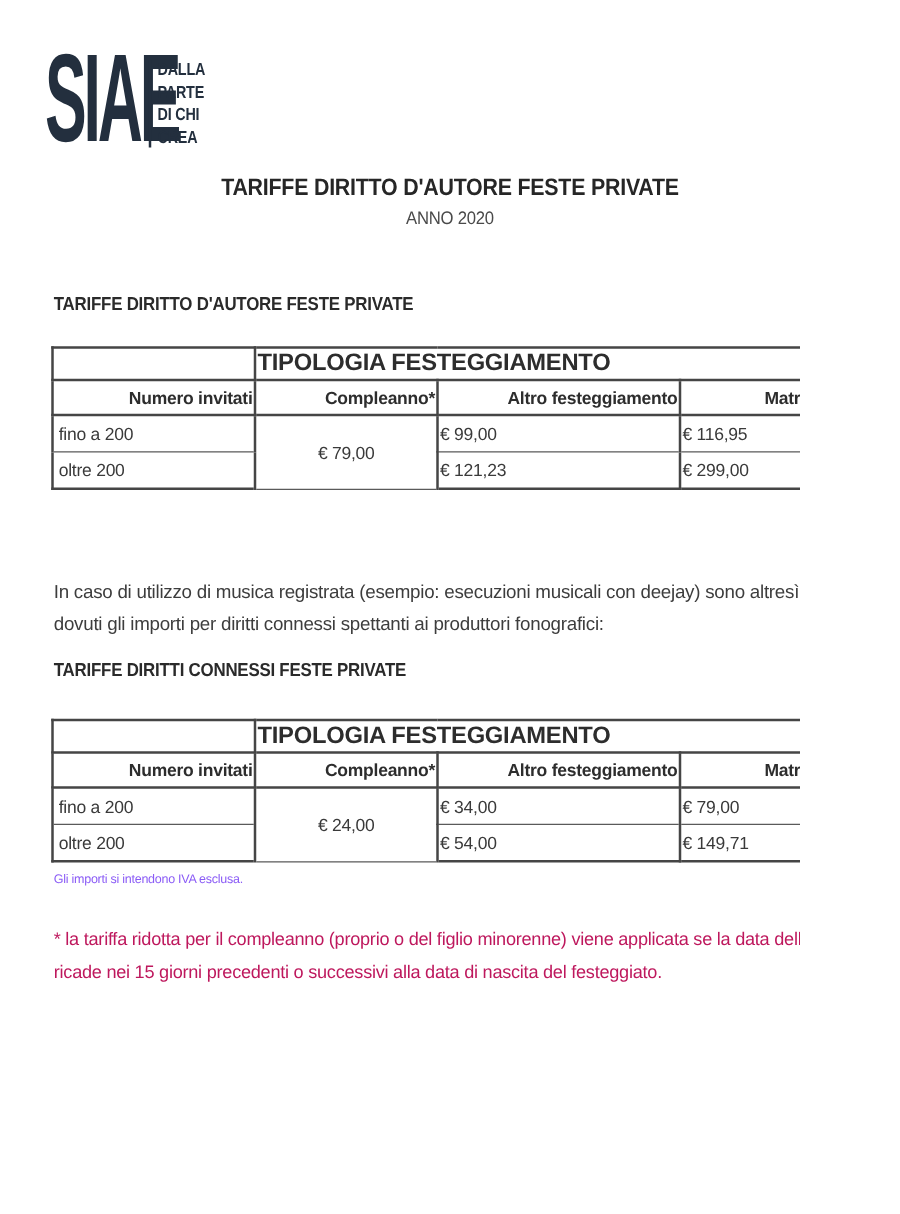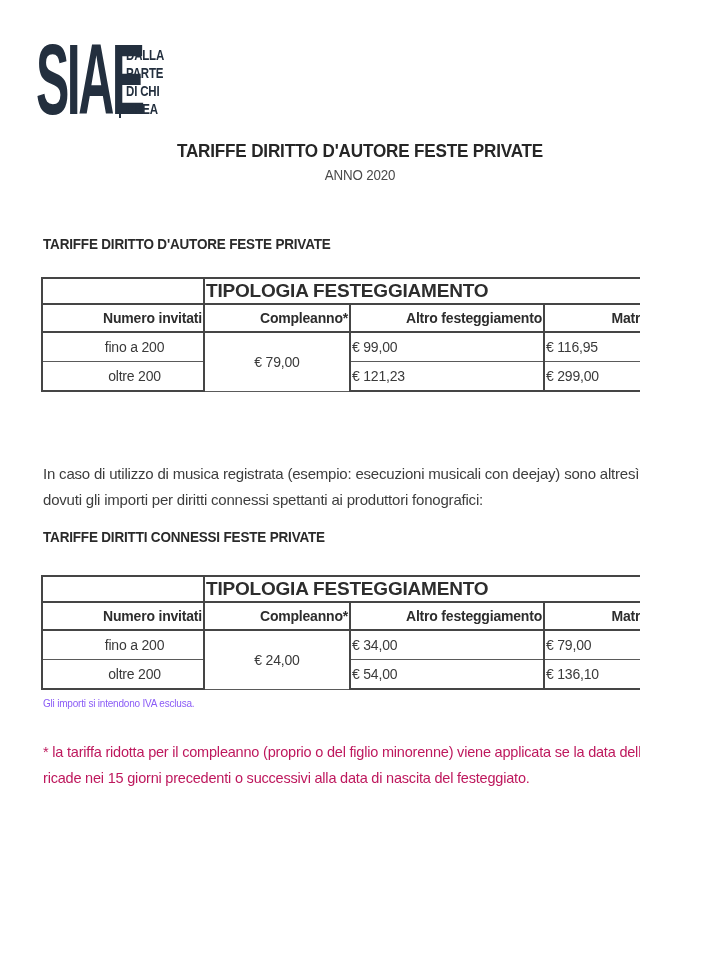--- a/index.html
+++ b/index.html
@@ -60,21 +60,21 @@
     overflow:hidden; white-space:nowrap;
   }
   td.ghost { border:none; }
   td.span-header {
     height:22px; text-align:left; font-weight:700; color:#2d2d2d;
     font-size:19px;
   }
   table.tariff th {
     height:24px; text-align:right; font-weight:700; color:#2d2d2d;
   }
-  td.label-cell { height:26px; text-align:center; padding-left:24px; }
+  td.label-cell { height:26px; text-align:left; padding-left:4px; }
   td.value-cell { height:26px; text-align:left; }
   td.merged-cell { text-align:center; }
   tr.data-row-1 td { border-bottom-width:1px; border-bottom-color:#5a5a5a; }
   tr.data-row-2 td.label-cell, tr.data-row-2 td.value-cell { border-top-width:1px; border-top-color:#5a5a5a; }
 
   
   .body-par {
     position:absolute; left:43px; top:461px; width:638px; margin:0;
     font-size:15px; line-height:25.5px; color:#3d3d3d;
   }
@@ -162,21 +162,21 @@
     </tr>
     <tr class="data-row-1">
       <td class="label-cell">fino a 200</td>
       <td class="merged-cell" rowspan="2">€ 24,00</td>
       <td class="value-cell">€ 34,00</td>
       <td class="value-cell">€ 79,00</td>
     </tr>
     <tr class="data-row-2">
       <td class="label-cell">oltre 200</td>
       <td class="value-cell">€ 54,00</td>
-      <td class="value-cell">€ 136,10</td>
+      <td class="value-cell">€ 149,71</td>
     </tr>
   </tbody>
     </table>
 
   <p class="vat-note">Gli importi si intendono IVA esclusa.</p>
   <p class="footnote">* la tariffa ridotta per il compleanno (proprio o del figlio minorenne) viene applicata se la data dell'evento ricade nei 15 giorni precedenti o successivi alla data di nascita del festeggiato.</p>
 
 </div>
 
 </body></html>

